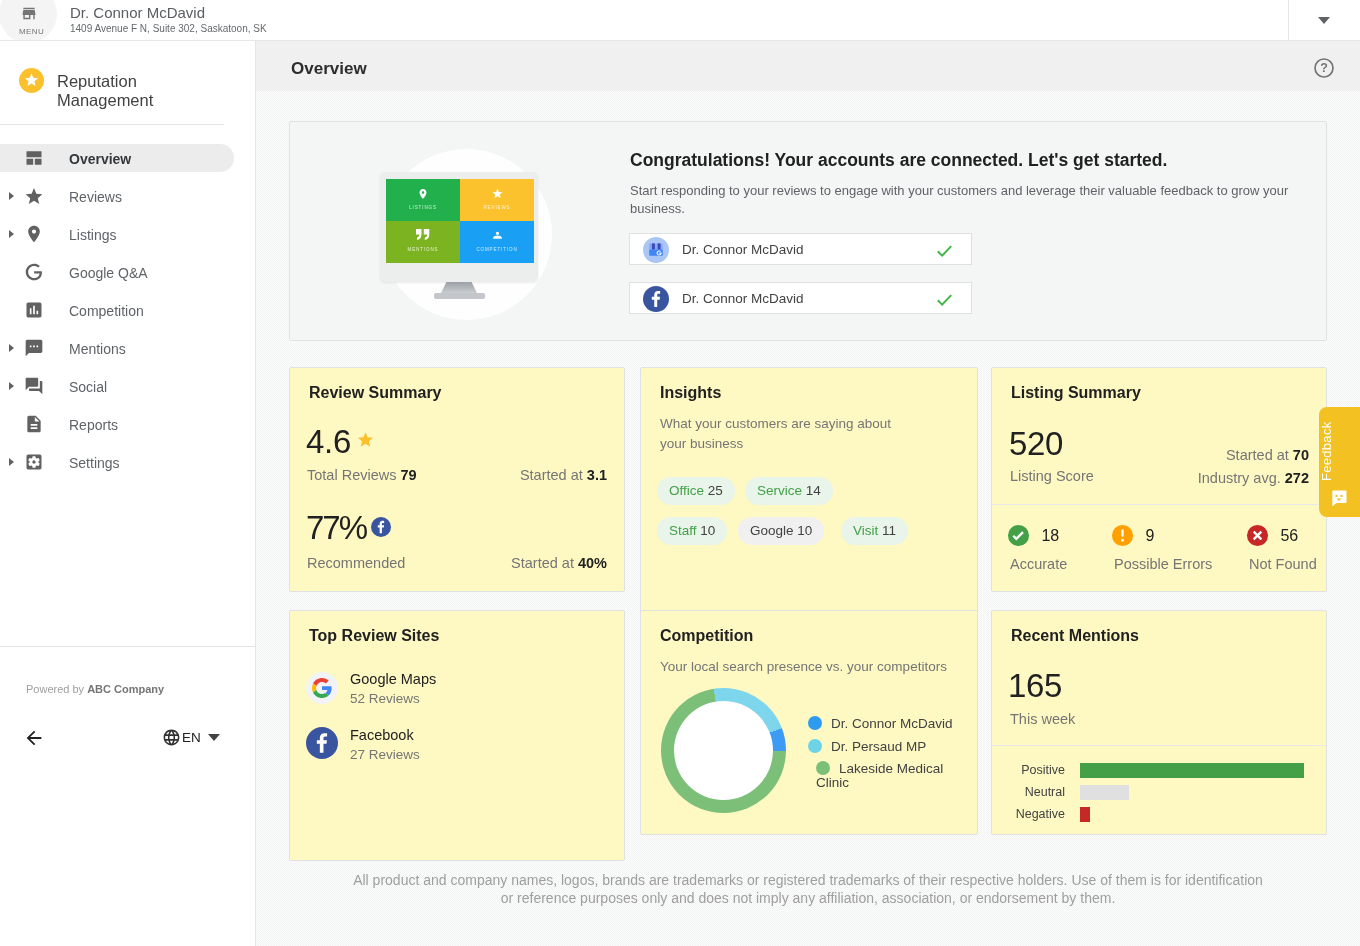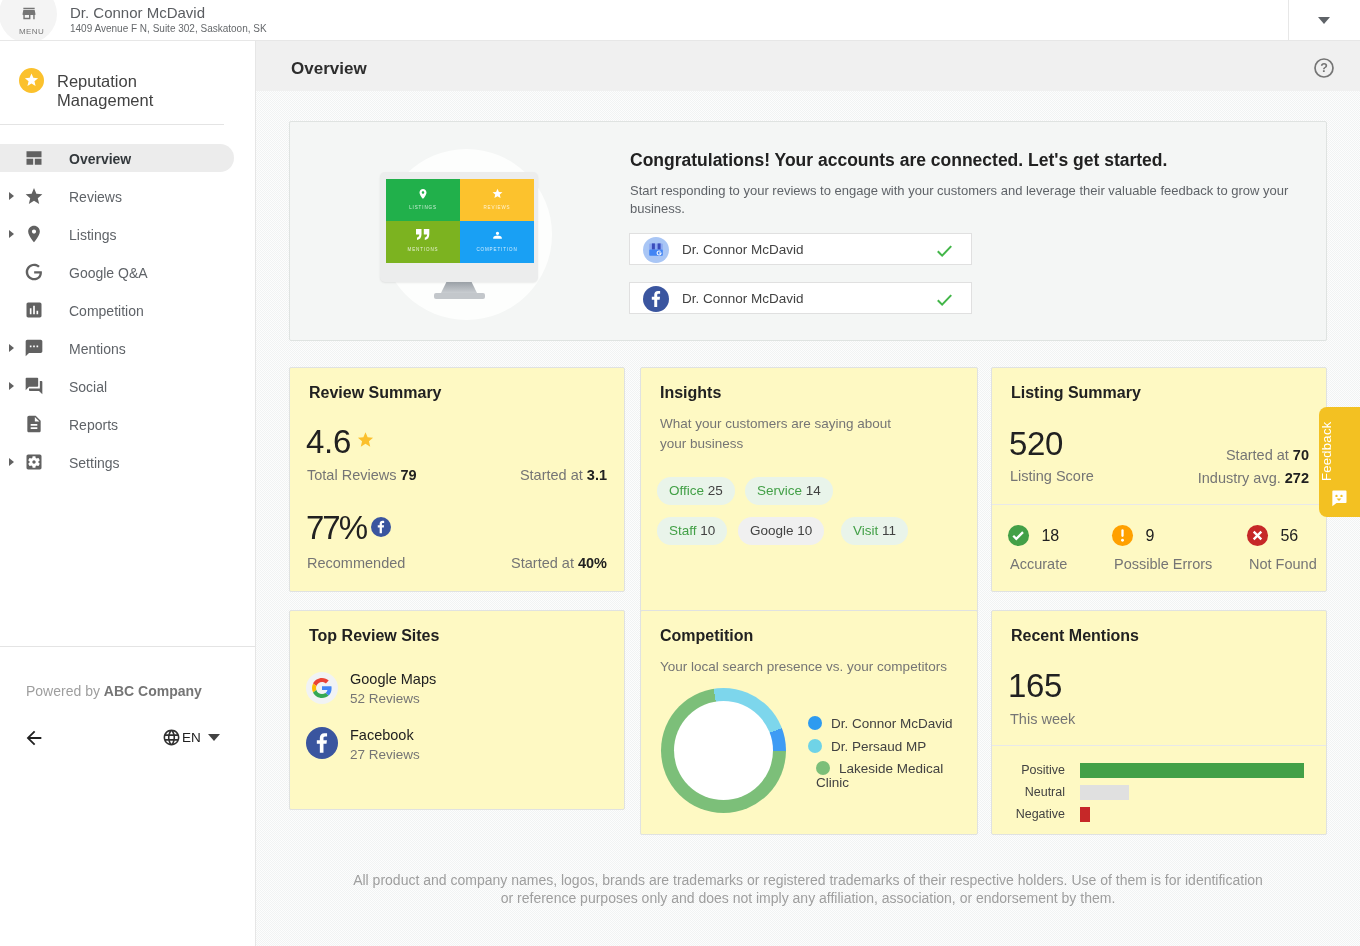--- a/index.html
+++ b/index.html
@@ -19,21 +19,21 @@
 #brand { position:absolute; left:0; top:0; width:224px; height:84px; border-bottom:1px solid #e4e4e4; }
 #brandstar { position:absolute; left:19px; top:27px; width:25px; height:25px; border-radius:50%; background:#fbc12d; }
 #brandtxt { position:absolute; left:57px; top:31px; font-size:16.5px; color:#424242; }
 .mitem { position:absolute; left:0; width:256px; height:38px; }
 .mpill { position:absolute; left:0; top:5px; width:234px; height:28px; background:#ececec; border-radius:0 14px 14px 0; }
 .mcaret { position:absolute; left:9px; top:15px; width:0; height:0; border-top:4px solid transparent; border-bottom:4px solid transparent; border-left:5px solid #616161; }
 .micon { position:absolute; left:24px; top:9px; width:20px; height:20px; }
 .mlbl { position:absolute; left:69px; top:12px; font-size:14px; color:#5f6368; }
 .msel { color:#33383c; font-weight:700; }
 #sidediv { position:absolute; left:0; top:605px; width:255px; border-top:1px solid #e4e4e4; }
-#powered { position:absolute; left:26px; top:642px; font-size:14px; color:#9e9e9e; }
+#powered { position:absolute; left:26px; top:642px; font-size:11px; color:#9e9e9e; }
 #powered b { color:#757575; }
 #backarrow { position:absolute; left:23px; top:686px; width:22px; height:22px; }
 #langgrp { position:absolute; left:162px; top:687px; height:20px; }
 #langgrp svg { vertical-align:middle; }
 #langgrp .en { font-size:13.5px; color:#212121; vertical-align:middle; margin-left:1px; }
 #langcaret { display:inline-block; vertical-align:middle; margin-left:7px; width:0; height:0; border-left:6px solid transparent; border-right:6px solid transparent; border-top:7px solid #424242; }
 
 #hdrband { position:absolute; left:256px; top:41px; width:1104px; height:50px; background:#f0f0f0; z-index:5; }
 #hdrband .ttl { position:absolute; left:35px; top:3px; line-height:50px; font-size:17px; font-weight:700; color:#2d2d2d; }
 #helpicon { position:absolute; top:57px; z-index:8; }
@@ -272,21 +272,21 @@
   <div class="lgroup" style="left:254px;">
     <svg width="23" height="23" viewBox="0 0 24 24">
         <circle cx="12" cy="12" r="11" fill="#c62828"></circle>
         <path d="M8 8l8 8M16 8l-8 8" stroke="#fff" stroke-width="2.4" fill="none"></path>
       </svg>
     <span class="lnum">56</span>
     <div class="llbl">Not Found</div>
   </div>
 </div>
 
-<div class="card" style="left:289px; top:610px; width:336px; height:200px;">
+<div class="card" style="left:289px; top:610px; width:336px; height:251px;">
   <div class="ctitle">Top Review Sites</div>
   <div style="position:absolute; left:16px; top:61px; width:32px; height:32px; border-radius:50%; background:#f1f3f4;">
     <svg style="position:absolute; left:6px; top:6px;" width="20" height="20" viewBox="0 0 48 48">
         <path fill="#EA4335" d="M24 9.5c3.54 0 6.71 1.22 9.21 3.6l6.85-6.85C35.9 2.38 30.47 0 24 0 14.62 0 6.51 5.38 2.56 13.22l7.98 6.19C12.43 13.72 17.74 9.5 24 9.5z"></path>
         <path fill="#4285F4" d="M46.98 24.55c0-1.57-.15-3.09-.38-4.55H24v9.02h12.94c-.58 2.96-2.26 5.48-4.78 7.18l7.73 6c4.51-4.18 7.09-10.36 7.09-17.65z"></path>
         <path fill="#FBBC05" d="M10.53 28.59c-.48-1.45-.76-2.99-.76-4.59s.27-3.14.76-4.59l-7.98-6.19C.92 16.46 0 20.12 0 24c0 3.88.92 7.54 2.56 10.78l7.97-6.19z"></path>
         <path fill="#34A853" d="M24 48c6.48 0 11.93-2.13 15.89-5.81l-7.73-6c-2.15 1.45-4.92 2.3-8.16 2.3-6.26 0-11.57-4.22-13.47-9.91l-7.98 6.19C6.51 42.62 14.62 48 24 48z"></path>
       </svg>
   </div>
   <div style="position:absolute; left:60px; top:60px; font-size:14.5px; color:#212121;">Google Maps</div>

